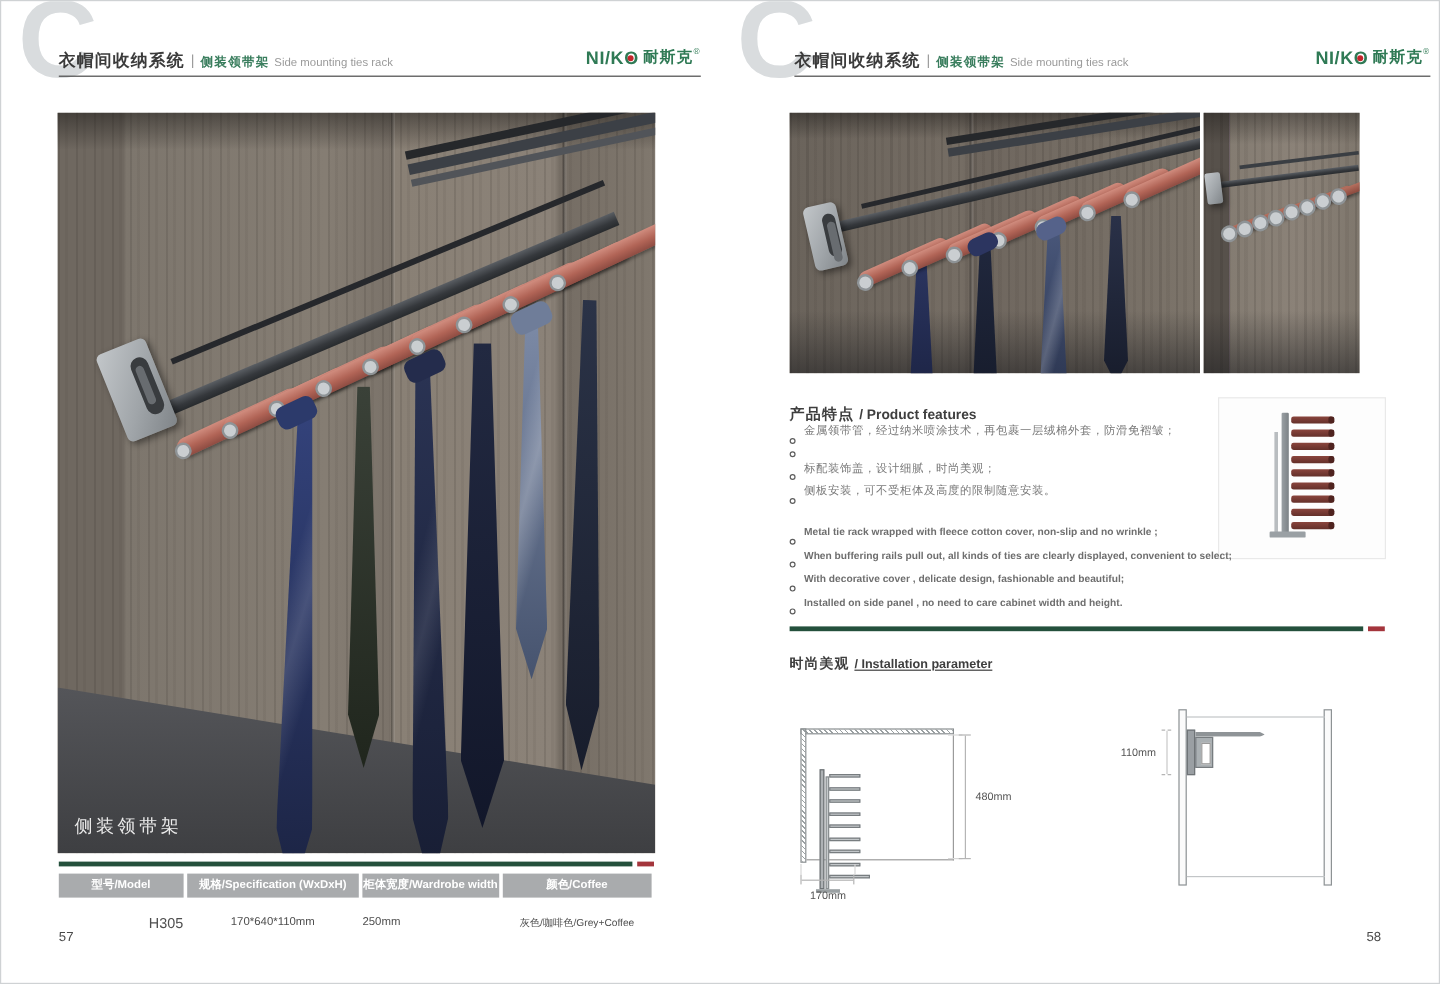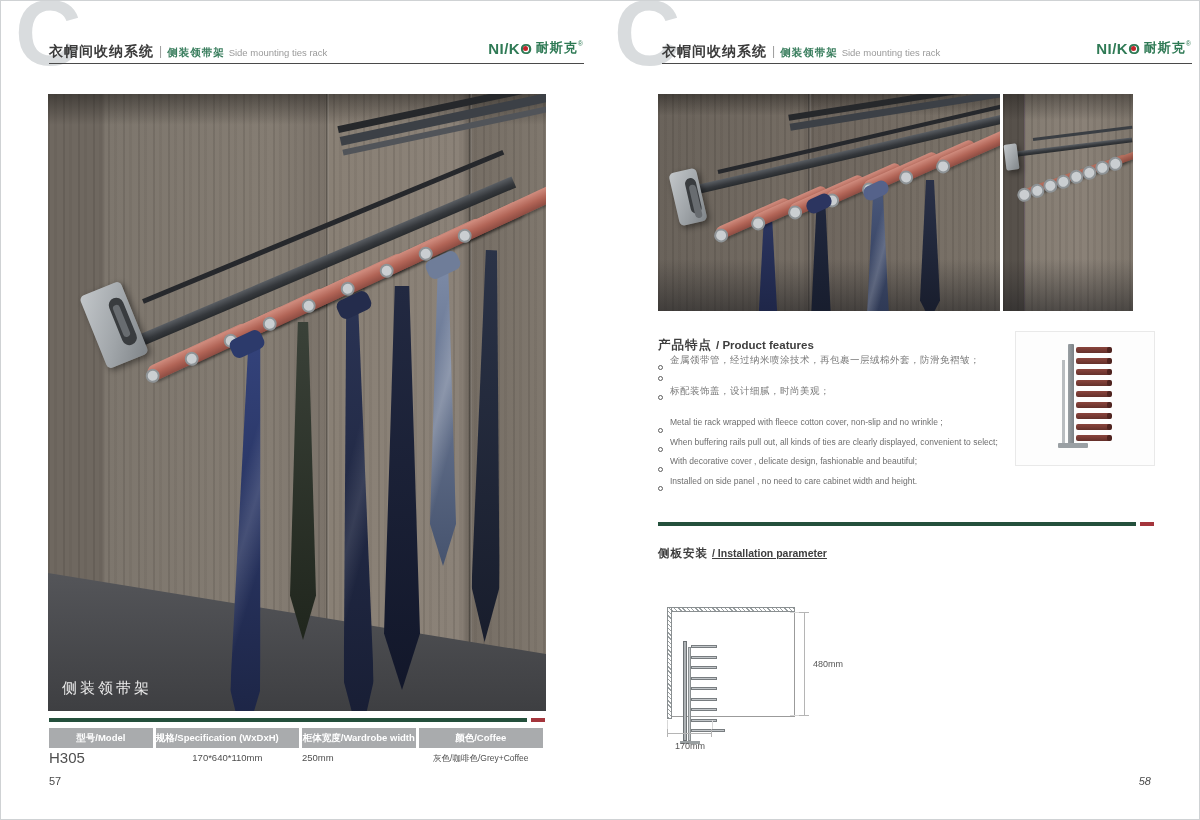--- a/index.html
+++ b/index.html
@@ -71,21 +71,21 @@
 
   
   .feat-title { position:absolute; left:58px; top:331px; z-index:2; }
   .t-cn { font-size:12.5px; font-weight:bold; color:#3e3e3e; letter-spacing:1px; }
   .t-en { font-size:11.5px; color:#3e3e3e; margin-left:4px; }
   .blist { position:absolute; left:58px; list-style:none; z-index:2; }
   .blist li { display:flex; align-items:flex-end; }
   .blt { flex:none; width:5px; height:5px; border:1.5px solid #5d5d5d; border-radius:50%; background:#fff; margin:6px 7px 0 0; }
   .cn-list { top:349px; width:352px; }
   .cn-list li { font-size:9.5px; color:#7a7a7a; line-height:19.5px; letter-spacing:0.5px; }
-  .en-list { top:412px; width:385px; }
+  .en-list { top:433px; width:385px;font-weight:bold; }
   .en-list li { font-size:8.5px; color:#6e6e6e; line-height:19.5px; }
 
   .render-box { position:absolute; left:415px; top:330px; width:140px; height:135px; border:1px solid #e9e9e9; background:#fdfdfd; z-index:2; }
   .rb-rail { position:absolute; left:52px; top:12px; width:6px; height:100px; background:linear-gradient(90deg,#9aa0a4,#7c8286); border-radius:1px; }
   .rb-rail2 { position:absolute; left:46px; top:28px; width:3px; height:86px; background:#b9bdc0; }
   .rb-base { position:absolute; left:42px; top:111px; width:30px; height:5px; background:#9aa0a4; border-radius:1px; }
   .rb-bar { position:absolute; left:60px; width:35px; height:6px; border-radius:2px; background:linear-gradient(180deg,#8a453d,#64302a); }
   .rb-bar::after { content:""; position:absolute; right:-1px; top:0; width:5px; height:6px; border-radius:2px; background:#4f231f; }
 
   
@@ -114,21 +114,21 @@
   .tline { position:absolute; left:59px; top:11px; width:115px; height:1px; background:#c2c5c7; }
   .bline { position:absolute; left:59px; top:144px; width:115px; height:1px; background:#c2c5c7; }
   .r-plate { position:absolute; left:59px; top:22px; width:7px; height:38px; background:#9a9fa3; border:1px solid #6f7477; }
   .r-bracket { position:absolute; left:66px; top:28px; width:15px; height:26px; background:#aab0b3; border:1px solid #777c7f; }
   .r-bracket::after { content:""; position:absolute; left:4px; top:4px; width:6px; height:16px; background:#fff; border:1px solid #999; }
   .r-bar { position:absolute; left:66px; top:24px; width:58px; height:4px; background:#8f9497; clip-path:polygon(0 0,93% 0,100% 50%,93% 100%,0 100%); }
   .dimW { position:absolute; left:38px; top:22px; width:8px; height:38px; border-top:1px dashed #b5b5b5; border-bottom:1px dashed #b5b5b5; }
   .dimW::before { content:""; position:absolute; left:4px; top:0; bottom:0; width:1px; background:#c9c9c9; }
 
   .pagenum { position:absolute; top:774px; font-size:11px; color:#4a4a4a; z-index:2; }
-  .pn-l { left:48px; } .pn-r { right:48px;font-style:italic; }
+  .pn-l { left:48px; } .pn-r { right:48px; }
 </style>
 </head>
 <body>
 
 <div class="spread">
 
   <section class="page page-l">
     <div class="watermark">C</div>
     <div class="header-text">
       <span class="cat">衣帽间收纳系统</span><span class="hsep">|</span><span class="prod-cn">侧装领带架</span><span class="prod-en">Side mounting ties rack</span>
@@ -179,28 +179,28 @@
       <div class="photo-floor"></div>
       <figcaption class="photo-caption">侧装领带架</figcaption>
     </figure>
 
     <div class="rule-gr" style="left:48px; top:717px;">
         <i class="g"></i>
         <i class="r"></i>
       </div>
 
     <div class="spec-table" style="position:absolute; left:48px; top:727px; width:494px; z-index:2;">
-      <div style="display:flex; gap:3px; margin-bottom:0;">
+      <div style="display:flex; gap:3px; margin-bottom:11px;">
         <div style="flex:0 0 21%; background:#a9abad; color:#fff; text-align:center; height:20px; line-height:20px; font-size:9.5px; font-weight:600;">型号/Model</div>
-        <div style="flex:0 0 29%; background:#a9abad; color:#fff; text-align:left; height:20px; line-height:20px; font-size:9.5px; font-weight:600;">规格/Specification (WxDxH)</div>
+        <div style="flex:0 0 29%; background:#a9abad; color:#fff; text-align:center; height:20px; line-height:20px; font-size:9.5px; font-weight:600;">规格/Specification (WxDxH)</div>
         <div style="flex:0 0 23%; background:#a9abad; color:#fff; text-align:center; height:20px; line-height:20px; font-size:9.5px; font-weight:600;">柜体宽度/Wardrobe width</div>
         <div style="flex:1; background:#a9abad; color:#fff; text-align:center; height:20px; line-height:20px; font-size:9.5px; font-weight:600;">颜色/Coffee</div>
       </div>
       <div style="display:flex; gap:3px;">
-        <div style="flex:0 0 21%; color:#4f4f4f; text-align:left; height:20px; line-height:20px; font-size:15px;">H305</div>
+        <div style="flex:0 0 21%; color:#4f4f4f; text-align:right; height:20px; line-height:20px; font-size:12px;">H305</div>
         <div style="flex:0 0 29%; color:#4f4f4f; text-align:center; height:20px; line-height:20px; font-size:9.5px;">170*640*110mm</div>
         <div style="flex:0 0 23%; color:#4f4f4f; text-align:left; height:20px; line-height:20px; font-size:9.5px;">250mm</div>
         <div style="flex:1; color:#4f4f4f; text-align:center; height:20px; line-height:20px; font-size:8.5px;">灰色/咖啡色/Grey+Coffee</div>
       </div>
     </div>
 
     <div class="pagenum pn-l">57</div>
   </section>
 
   <section class="page page-r">
@@ -266,20 +266,24 @@
           <span class="blt"></span>
           <span>金属领带管，经过纳米喷涂技术，再包裹一层绒棉外套，防滑免褶皱；</span>
         </li>
       <li>
           <span class="blt"></span>
         </li>
       <li>
           <span class="blt"></span>
           <span>标配装饰盖，设计细腻，时尚美观；</span>
         </li>
+      <li>
+          <span class="blt"></span>
+          <span>侧板安装，可不受柜体及高度的限制随意安装。</span>
+        </li>
     </ul>
     <div class="render-box">
       <div class="rb-rail2"></div>
       <div class="rb-rail"></div>
       <div class="rb-base"></div>
       <div class="rb-bar" style="top:15px;"></div>
       <div class="rb-bar" style="top:26px;"></div>
       <div class="rb-bar" style="top:37px;"></div>
       <div class="rb-bar" style="top:48px;"></div>
       <div class="rb-bar" style="top:59px;"></div>
@@ -306,21 +310,21 @@
           <span>Installed on side panel , no need to care cabinet width and height.</span>
         </li>
     </ul>
 
     <div class="rule-gr" style="left:58px; top:521px;">
         <i class="g"></i>
         <i class="r"></i>
       </div>
 
     <h3 class="inst-title">
-      <span class="t-cn" style="font-size:11.5px;">侧板安装</span><span class="t-en" style="font-size:10.5px;text-decoration:underline;">/ Installation parameter</span>
+      <span class="t-cn" style="font-size:11.5px;">时尚美观</span><span class="t-en" style="font-size:10.5px;text-decoration:underline;">/ Installation parameter</span>
     </h3>
 
     <div class="diagL">
       <div class="cab">
         <div class="cab-hatch-top"></div>
         <div class="cab-hatch-left"></div>
         <div class="cab-inner"></div>
         <div class="dr-rail2"></div>
         <div class="dr-rail"></div>
         <div class="dr-base"></div>
@@ -337,16 +341,27 @@
       <div class="extT"></div>
       <div class="extB"></div>
       <div class="dimV"></div>
       <div class="dim-label" style="left:153px; top:78px;">480mm</div>
       <div class="extL"></div>
       <div class="extR"></div>
       <div class="dimH"></div>
       <div class="dim-label" style="left:4px; top:160px; width:52px; text-align:center;">170mm</div>
     </div>
 
+    <div class="diagR">
+      <div class="pnl" style="left:52px;"></div>
+      <div class="pnl" style="left:173px;"></div>
+      <div class="tline"></div>
+      <div class="bline"></div>
+      <div class="r-bar"></div>
+      <div class="r-plate"></div>
+      <div class="r-bracket"></div>
+      <div class="dimW"></div>
+      <div class="dim-label" style="left:4px; top:36px;">110mm</div>
+    </div>
 
     <div class="pagenum pn-r">58</div>
   </section>
 </div>
 
 </body></html>

